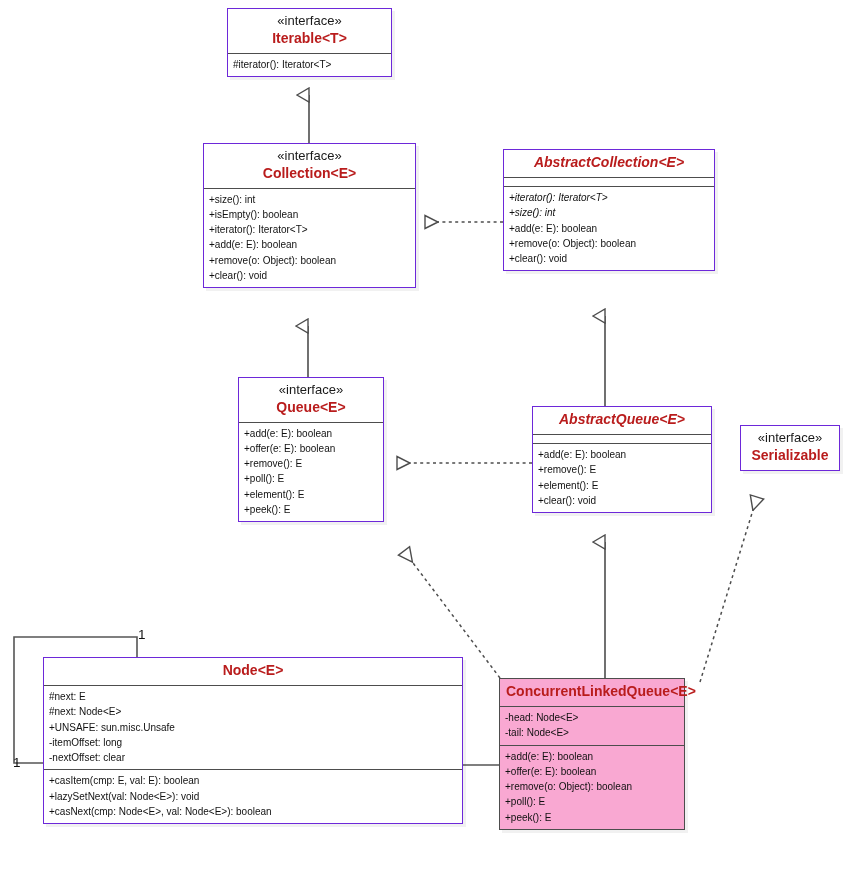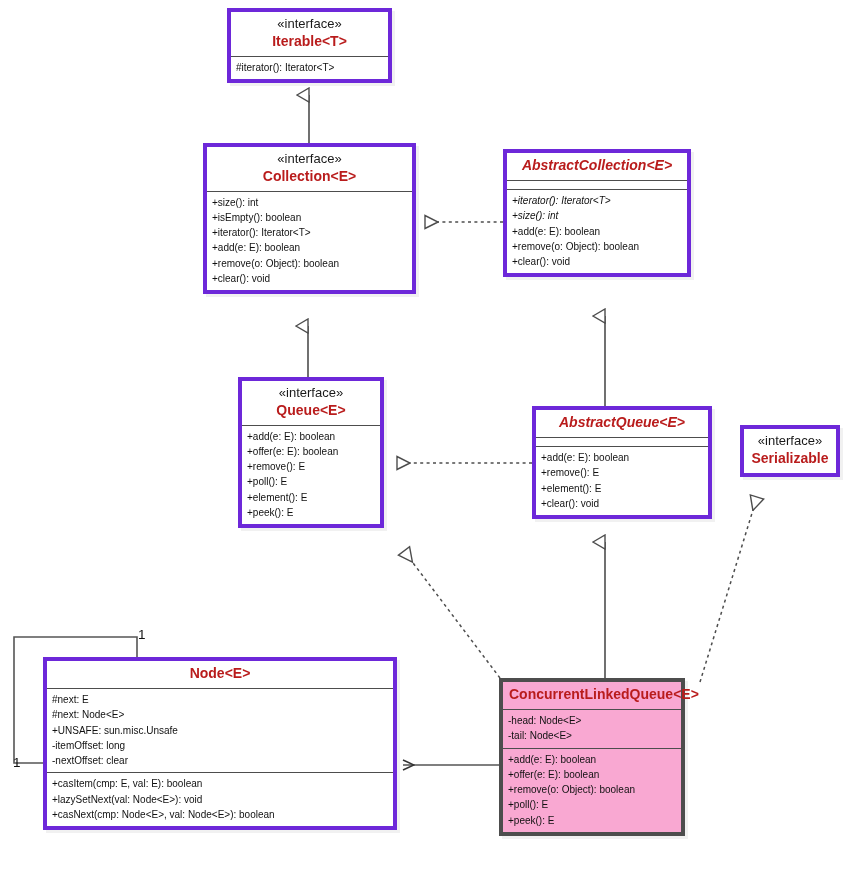--- a/index.html
+++ b/index.html
@@ -20,21 +20,21 @@
     position: absolute;
     left: 0;
     top: 0;
     width: 854px;
     height: 888px;
     pointer-events: none;
   }
   .uml-box {
     position: absolute;
     box-sizing: border-box;
-    border: 4px solid #6d28d9;
+    border: 1px solid #6d28d9;
     background: #ffffff;
     box-shadow: 3px 3px 0 0 rgba(0,0,0,0.055);
     z-index: 5;
   }
   .uml-box.pink {
     background: #f9a8d2;
     border-color: #4d4d4d;
   }
   .compartment {
     box-sizing: border-box;
@@ -163,21 +163,21 @@
     <div class="compartment">
       <div class="member">+size(): int</div>
       <div class="member">+isEmpty(): boolean</div>
       <div class="member">+iterator(): Iterator&lt;T&gt;</div>
       <div class="member">+add(e: E): boolean</div>
       <div class="member">+remove(o: Object): boolean</div>
       <div class="member">+clear(): void</div>
     </div>
   </div>
 
-  <div class="uml-box" style="left:503px; top:149px; width:188px;">
+  <div class="uml-box" style="left:503px; top:149px; width:212px;">
     <div class="compartment hdr">
       <div class="cls-name italic">AbstractCollection&lt;E&gt;</div>
     </div>
     <div class="compartment empty-comp"></div>
     <div class="compartment">
       <div class="member abstract">+iterator(): Iterator&lt;T&gt;</div>
       <div class="member abstract">+size(): int</div>
       <div class="member">+add(e: E): boolean</div>
       <div class="member">+remove(o: Object): boolean</div>
       <div class="member">+clear(): void</div>
@@ -212,21 +212,21 @@
     </div>
   </div>
 
   <div class="uml-box" style="left:740px; top:425px; width:100px;">
     <div class="compartment hdr">
       <div class="stereotype">«interface»</div>
       <div class="cls-name">Serializable</div>
     </div>
   </div>
 
-  <div class="uml-box" style="left:43px; top:657px; width:354px;">
+  <div class="uml-box" style="left:43px; top:657px; width:420px;">
     <div class="compartment hdr">
       <div class="cls-name">Node&lt;E&gt;</div>
     </div>
     <div class="compartment">
       <div class="member">#next: E</div>
       <div class="member">#next: Node&lt;E&gt;</div>
       <div class="member">+UNSAFE: sun.misc.Unsafe</div>
       <div class="member">-itemOffset: long</div>
       <div class="member">-nextOffset: clear</div>
     </div>

